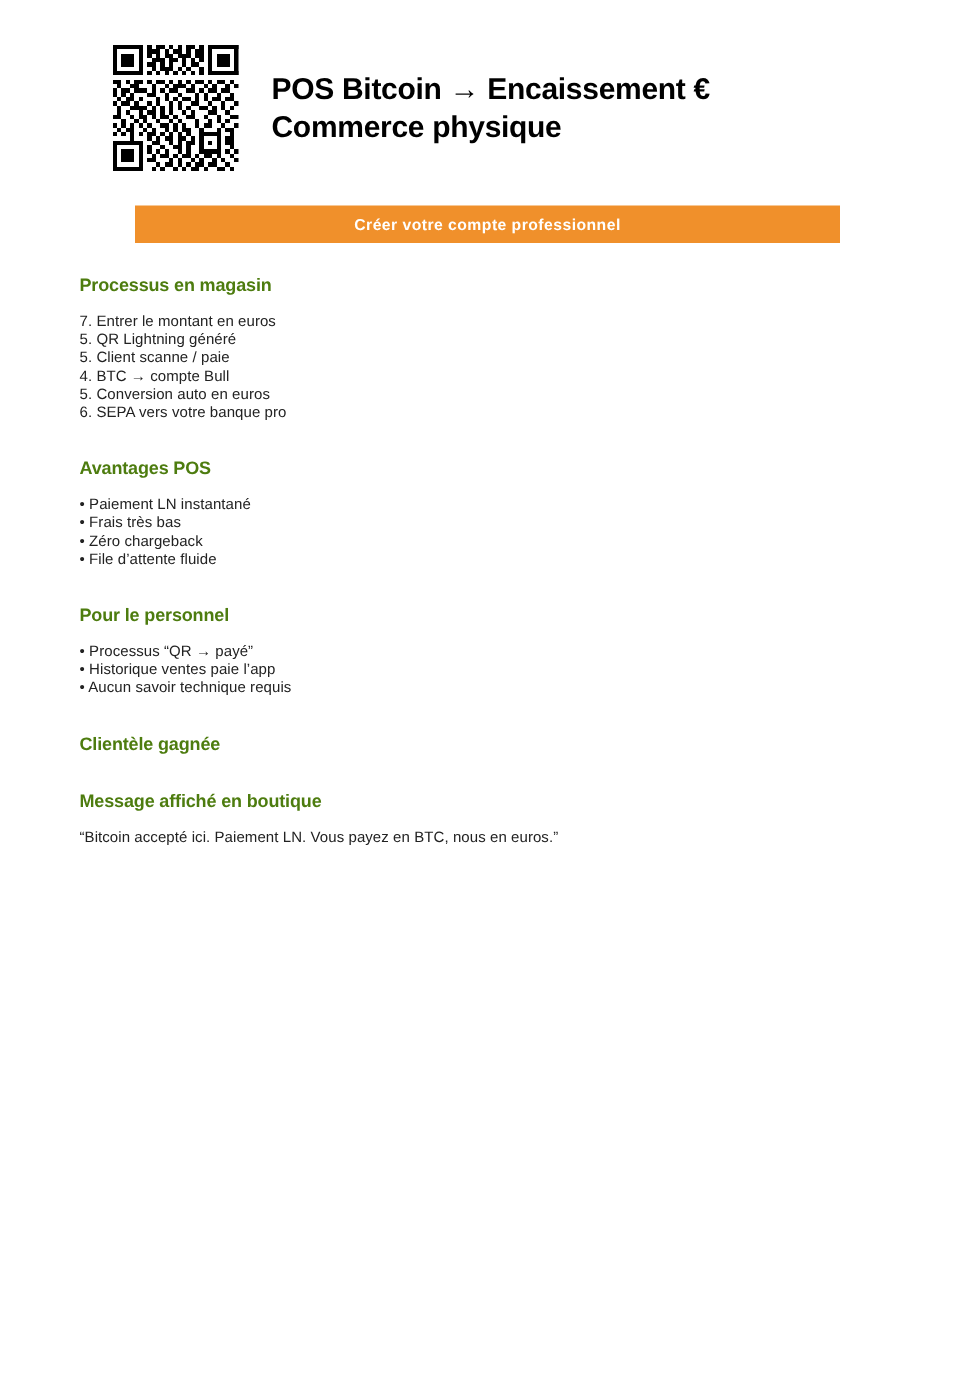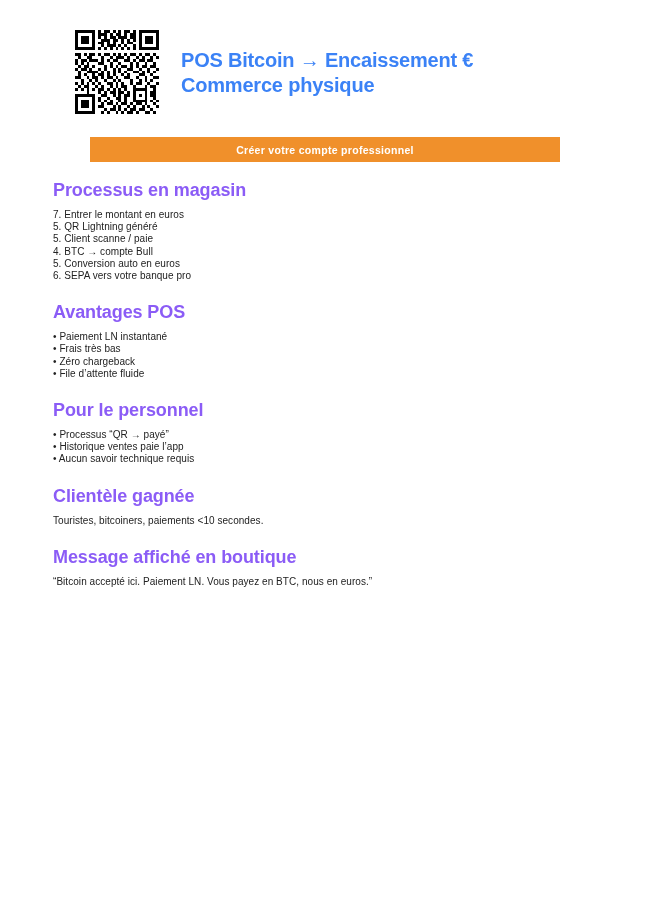--- a/index.html
+++ b/index.html
@@ -44,21 +44,21 @@
   }
 
   .title-block {
     padding-top: 2px;
   }
   .title-line {
     font-size: 20px;
     font-weight: bold;
     line-height: 25px;
     letter-spacing: -0.2px;
-    color: #3b82f6;
+    color: #000000;
     white-space: nowrap;
   }
 
   
   .cta {
     position: absolute;
     left: 90px;
     top: 137px;
     width: 470px;
     height: 25px;
@@ -85,23 +85,23 @@
     top: 182px;
     width: 560px;
   }
 
   .section {
     margin: 0 0 22px 0;
   }
   .section:last-child { margin-bottom: 0; }
 
   .section-heading {
-    font-size: 18px;
+    font-size: 12px;
     font-weight: bold;
-    color: #8b5cf6;
+    color: #4d7c0f;
     line-height: 16px;
     margin: 0 0 11px 0;
     letter-spacing: -0.1px;
   }
 
   .lines {
     margin: 0;
     padding: 0;
     list-style: none;
   }
@@ -405,23 +405,20 @@
       <div class="section">
         <div class="section-heading">Pour le personnel</div>
         <div class="lines">
           <div class="line">• Processus “QR → payé”</div>
           <div class="line">• Historique ventes paie l’app</div>
           <div class="line">• Aucun savoir technique requis</div>
         </div>
       </div>
       <div class="section">
         <div class="section-heading">Clientèle gagnée</div>
-        <div class="lines">
-          <div class="line">Touristes, bitcoiners, paiements &lt;10 secondes.</div>
-        </div>
       </div>
       <div class="section">
         <div class="section-heading">Message affiché en boutique</div>
         <div class="lines">
           <div class="line">“Bitcoin accepté ici. Paiement LN. Vous payez en BTC, nous en euros.”</div>
         </div>
       </div>
     </div>
 
 </div>

